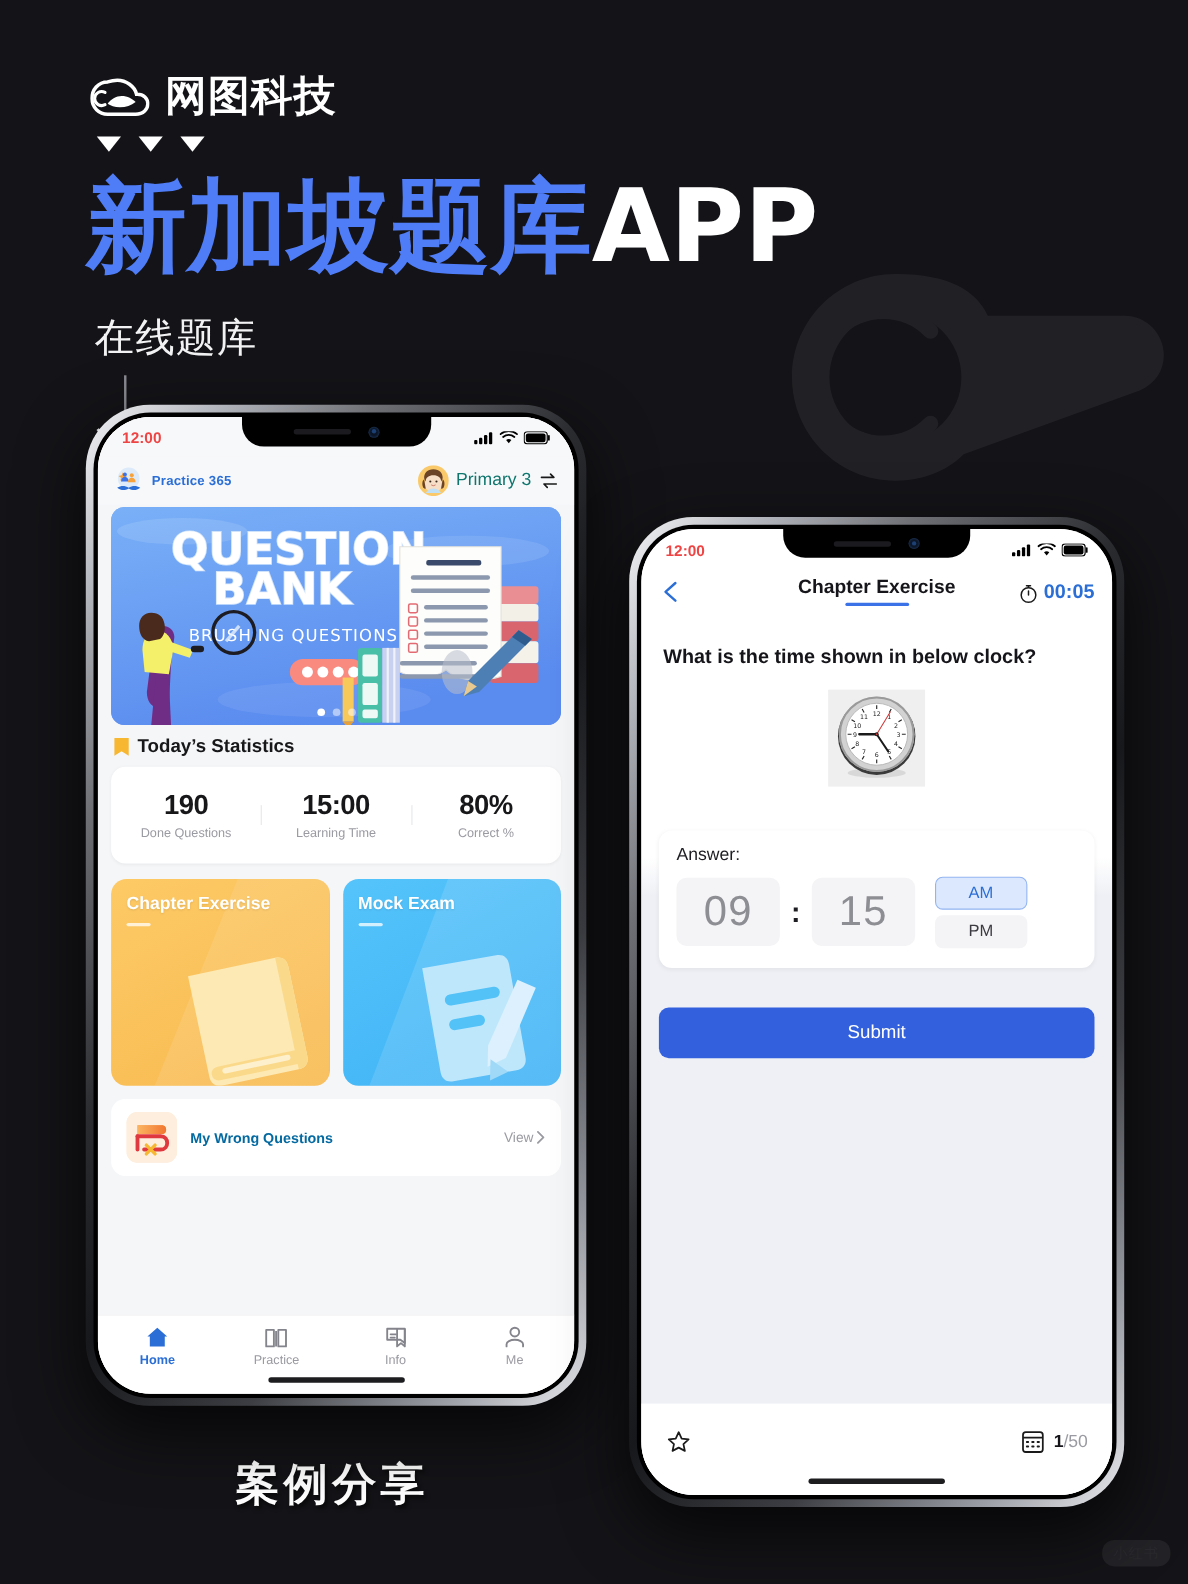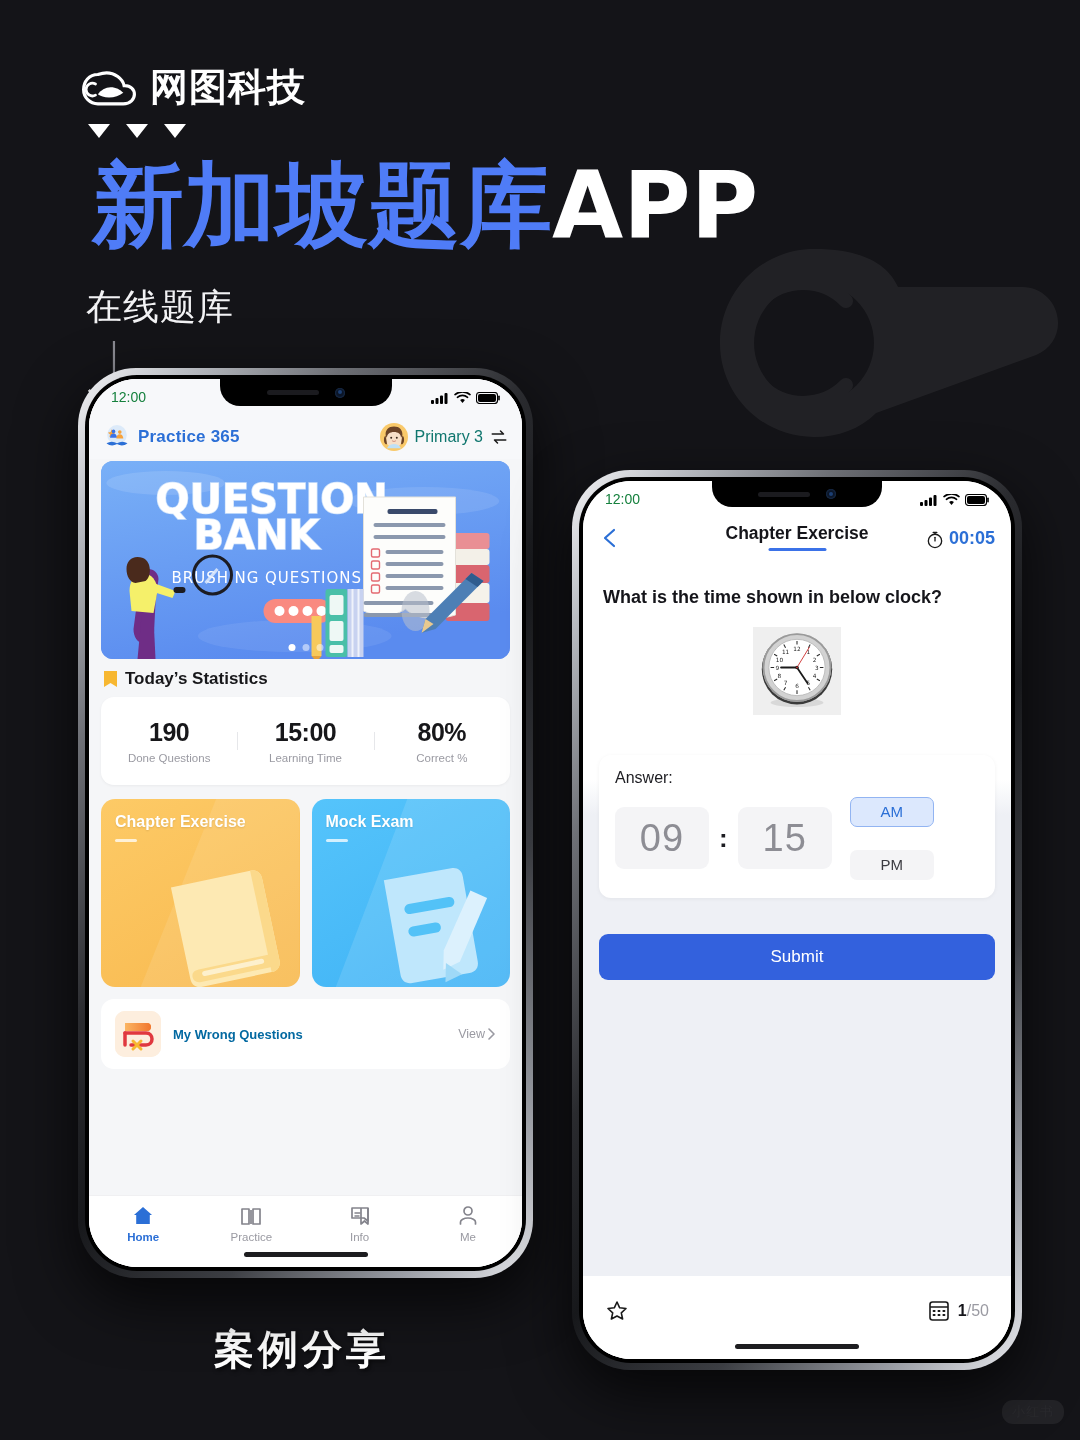--- a/index.html
+++ b/index.html
@@ -63,21 +63,20 @@
 
   .headline {
     position: absolute;
     left: 78px; top: 158px;
     font-size: 92px;
     font-weight: 900;
     line-height: 1.05;
     letter-spacing: 0px;
     font-family: "DejaVu Sans", sans-serif;
     white-space: nowrap;
-    margin-left: 14px;
   }
   .headline .blue { color: #4f7cf7; }
   .headline .white { color: #ffffff; }
 
   .subhead {
     position: absolute;
     left: 86px; top: 283px;
     color: #f2f2f4;
     font-size: 36px;
     font-weight: 400;
@@ -139,24 +138,24 @@
   .camera::after {
     content:''; display:block;
     width: 40%; height: 40%;
     margin: 28% auto;
     border-radius:50%;
     background: #1c3f74;
   }
 
   .statusbar {
     position: absolute; left: 0; top: 0; width: 100%;
-    display: flex; justify-content: space-between;
+    display: flex; align-items: center; justify-content: space-between;
     z-index: 15;
-    color: #15803d;
-    font-weight: 400;
+    color: #ef4444;
+    font-weight: 700;
   }
   .sb-time { font-variant-numeric: tabular-nums; }
   .sb-right { display: flex; align-items: center; }
   .sb-right svg { display: block; }
 
   .home-indicator {
     position: absolute;
     left: 50%; transform: translateX(-50%);
     background: #1d1d20;
     border-radius: 3px;
@@ -183,21 +182,21 @@
     flex: none;
     height: 44px;
     padding: 0 14px;
     display: flex; align-items: center; justify-content: space-between;
     background: #f7f8fa;
   }
   .app-brand { display: flex; align-items: center; gap: 7px; }
   .app-brand-ico { width: 28px; height: 28px; flex: none; }
   .app-brand-ico svg { display:block; width:100%; height:100%; }
   .app-brand-name {
-    color: #2b6fd6; font-size: 17px; font-weight: 700; letter-spacing: .2px;
+    color: #2b6fd6; font-size: 12px; font-weight: 700; letter-spacing: .2px;
   }
   .grade-sel { display: flex; align-items: center; gap: 7px; }
   .avatar { width: 28px; height: 28px; border-radius: 50%; flex:none; }
   .avatar svg { display:block; width:100%; height:100%; }
   .grade-label { color: #0f766e; font-size: 16px; }
   .swap-ico { width: 18px; height: 18px; }
   .swap-ico svg { display:block; width:100%; height:100%; }
 
   .banner {
     margin: 2px 12px 0 12px;
@@ -340,21 +339,21 @@
   .answer-row { display:flex; align-items:center; gap: 10px; }
   .num-box {
     width: 94px; height: 62px;
     background:#f4f4f6;
     border-radius: 9px;
     display:flex; align-items:center; justify-content:center;
     font-size: 38px; color:#8d8d94; font-weight: 400;
     letter-spacing: 1px;
   }
   .colon { font-size: 26px; color:#1d1d22; font-weight:700; line-height:.8; }
-  .ampm { margin-left: 8px; display:flex; flex-direction:column; gap: 23px; }
+  .ampm { margin-left: 8px; display:flex; flex-direction:column; gap: 5px; }
   .ampm-btn {
     width: 84px; height: 30px;
     display:flex; align-items:center; justify-content:center;
     border-radius: 7px;
     font-size: 15px;
     background:#f4f4f6; color:#3a3a40;
   }
   .ampm-btn.sel { background:#dce8fd; color:#2b6fd6; border:1.5px solid #92b4f2; }
 
   .submit-btn {

